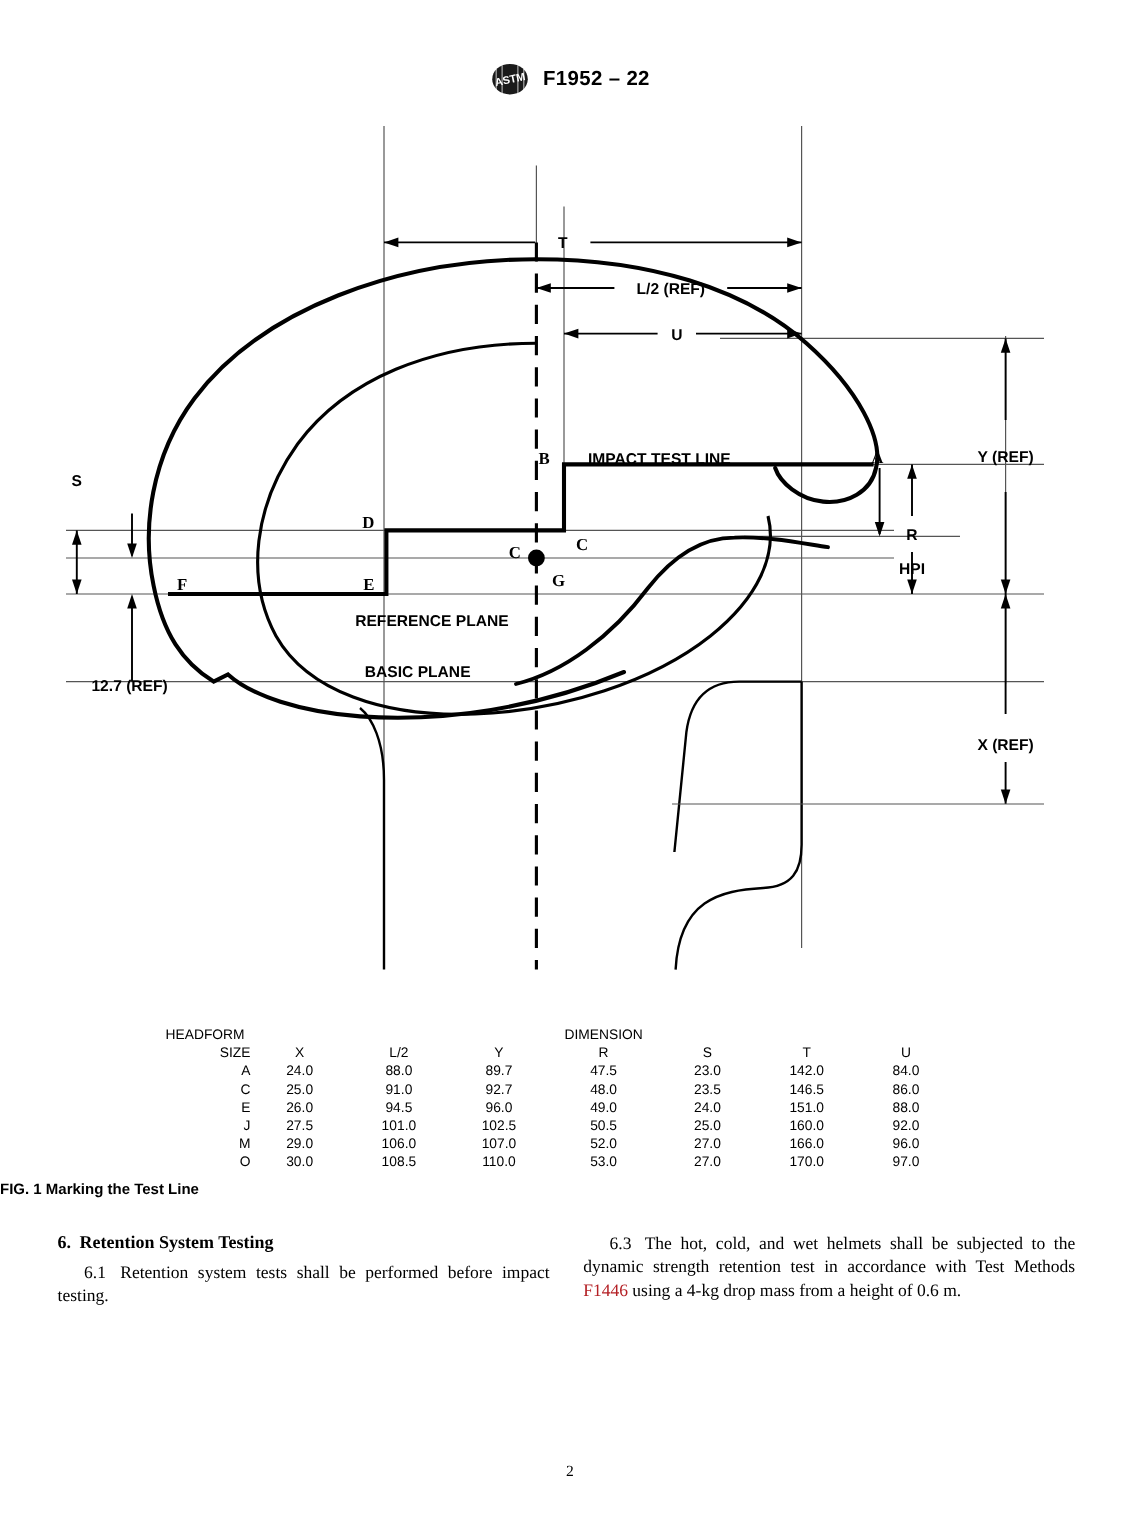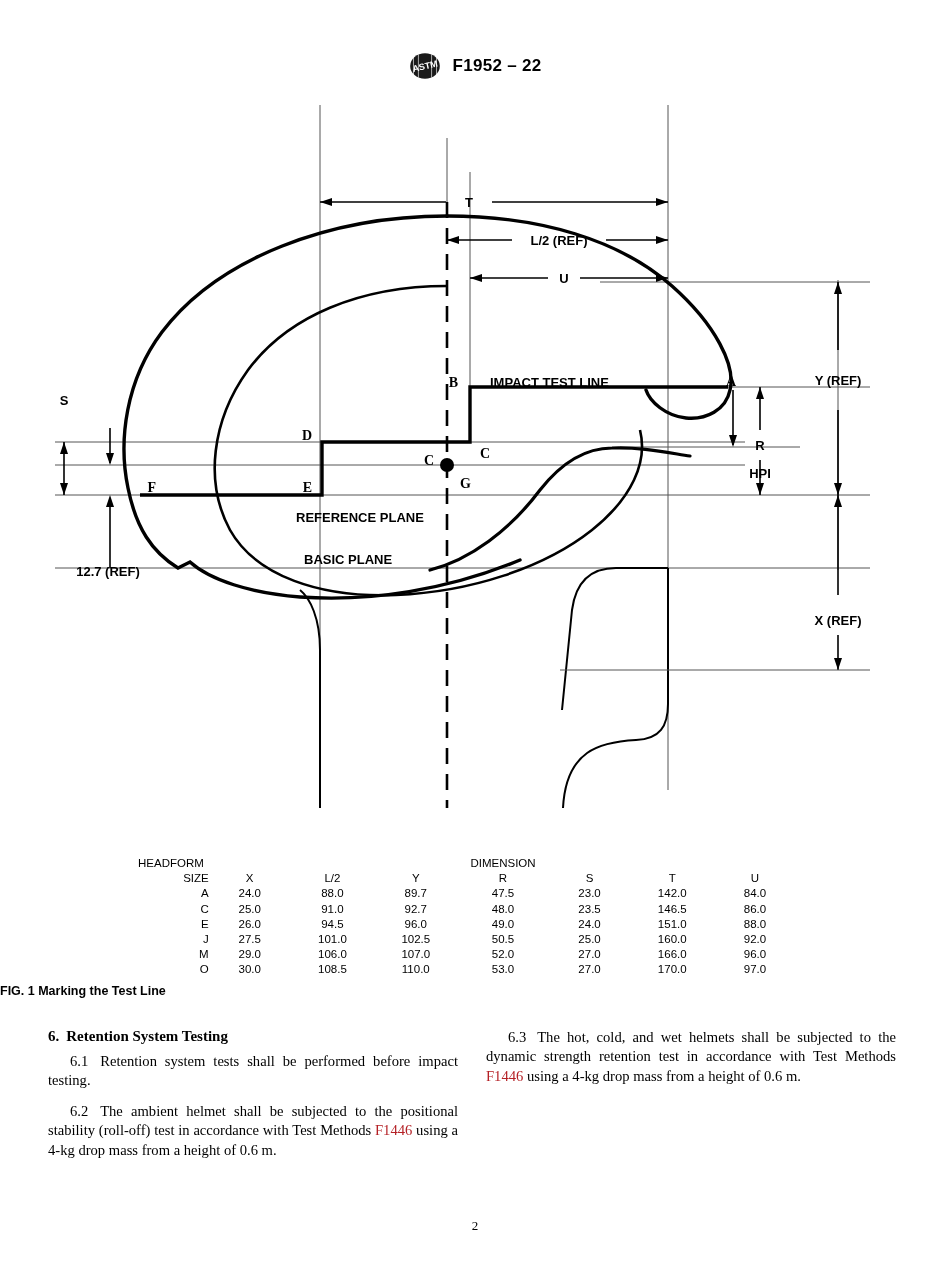--- a/index.html
+++ b/index.html
@@ -396,24 +396,20 @@
   <div class="text-column">
     <h2 class="section-heading">
       <span class="sec-num">6.</span><span>Retention System Testing</span>
     </h2>
 
     <p class="para">
       <span class="pnum">6.1</span>
       <span>Retention system tests shall be performed before impact testing.</span>
     </p>
 
-    <p class="para">
-      <span class="pnum">6.2</span>
-      <span>The ambient helmet shall be subjected to the positional stability (roll-off) test in accordance with Test Methods </span><span class="xref">F1446</span><span> using a 4-kg drop mass from a height of 0.6 m.</span>
-    </p>
   </div>
 
   <div class="text-column">
     <p class="para">
       <span class="pnum">6.3</span>
       <span>The hot, cold, and wet helmets shall be subjected to the dynamic strength retention test in accordance with Test Methods </span><span class="xref">F1446</span><span> using a 4-kg drop mass from a height of 0.6 m.</span>
     </p>
 
   </div>
 </div>

